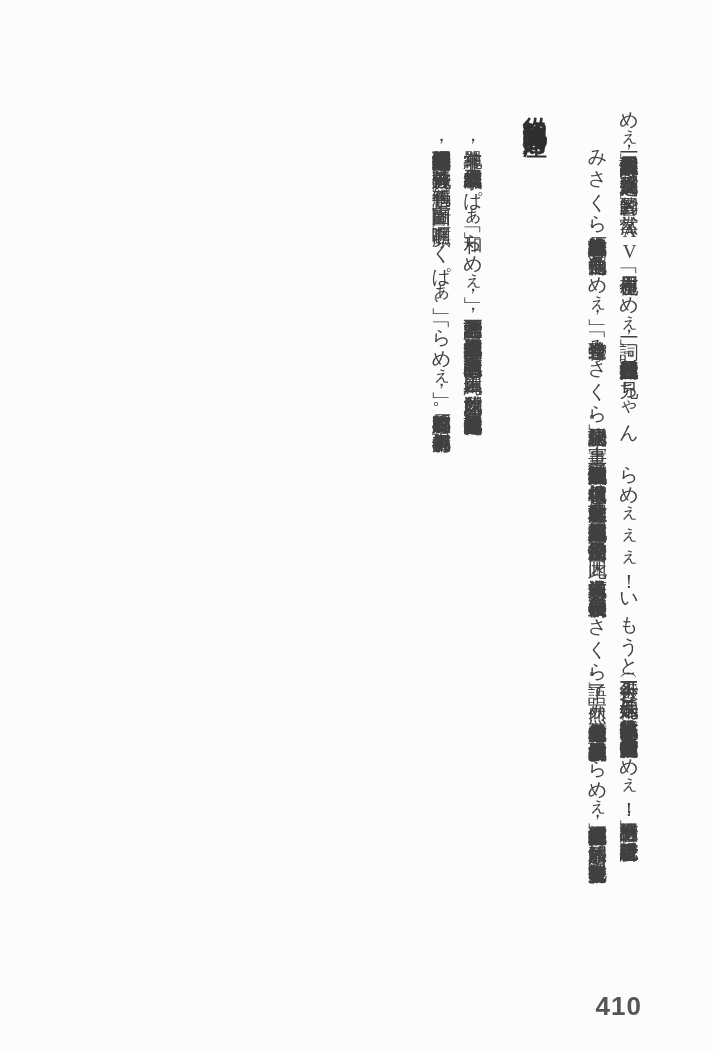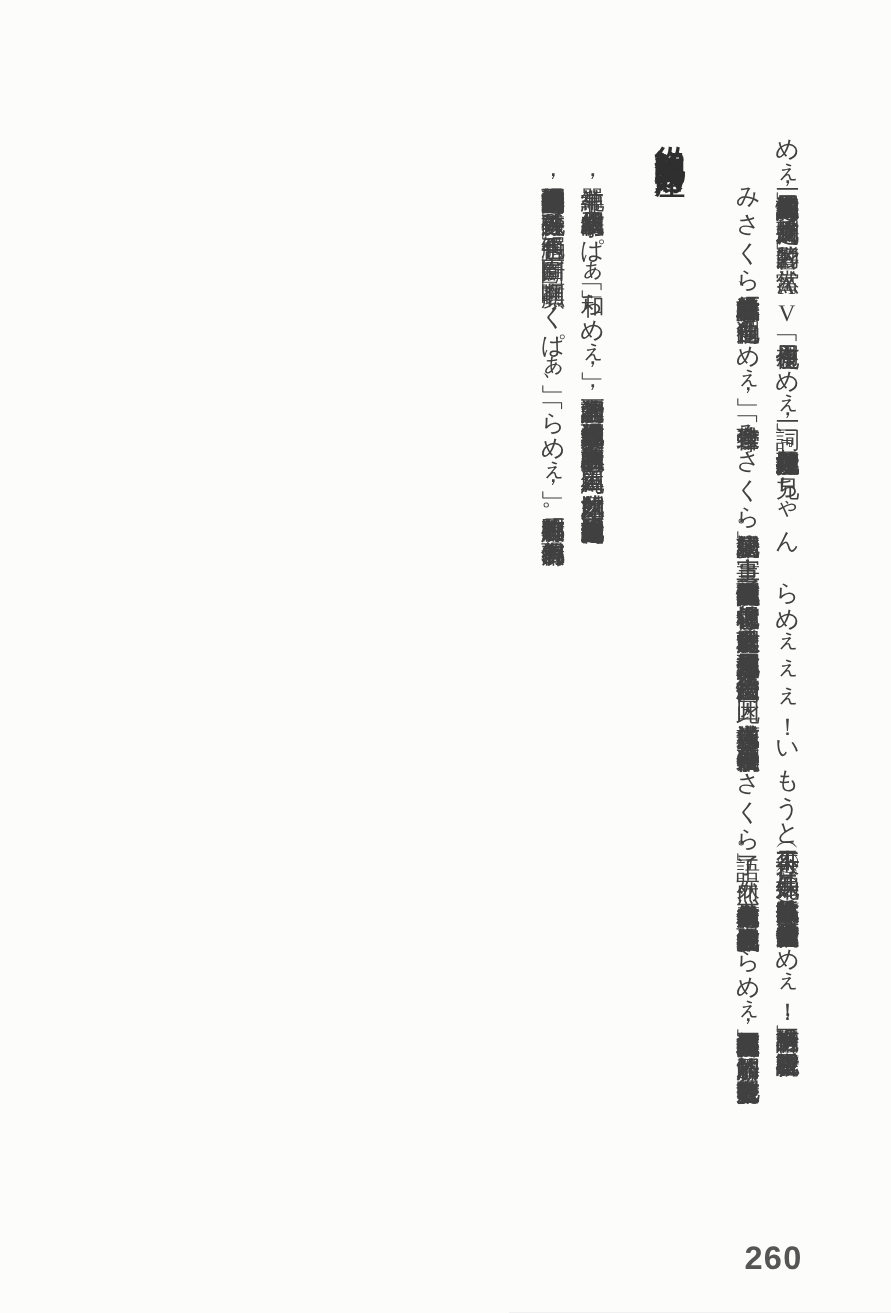--- a/index.html
+++ b/index.html
@@ -65,15 +65,15 @@
 <div class="page">
 
   <main class="text-block">
     <p class="para">めぇ」一詞定義為男性向成人影片的用語，將之描寫成「受到A片的影響」。當然，AV界也有使用「らめぇ」一詞，純以標題搜尋也能找到如『お兄ちゃん　らめぇぇぇ！いもうと二〇人（哥哥不行！二十個妹妹）』（二〇〇九，桃太郎映像出版）等數部作品。儘管不清楚作中的女優是否有親口喊出「らめぇ！」不過有機會的話，筆者會親眼確認看看。</p>
     <p class="para indent">みさくら或許曾經擔心過脫離原本意義、獨自進化的「らめぇ」，會連帶導致「みさくら語」的變化或崩壞。事實上，其強烈的表現雖然的確留在了人們的記憶中，但它就像榴槤一樣，是非常難以處理的食材，想自然地運用到其他成人漫畫作品裡，恐怕需要很高的技巧。因此，在成人漫畫領域內，自二〇一〇年以後便幾乎看不到「みさくら語」了。然而，食材本身的魅力至今依舊健在。相信在成為被眾人深愛的表現後，「らめぇ」還會傳播至先前介紹過的各種影視領域，添加新的解釋，在眾多舞台散發光芒吧。</p>
     <h2 class="section-title">從記號化到共同財產</h2>
     <p class="para indent">非常單純，只有三個字符組成的「くぱぁ」和「らめぇ」，其詞語下蘊含的潛能，通過作家們的妄想被過度地表現，在讀者心中留下強烈的衝擊。正因為單純，所以才如此深刻。這也是擬音詞研究如此盛行的原因。</p>
     <p class="para indent">至今我們接觸到的所有成人漫畫特有之表現技法，除了「乳首殘像外」，包含「觸手」、「斷面圖」、「啊嘿顏」、「くぱぁ」、「らめぇ」，都沒有明確的原點。但所有的表現都有一個</p>
   </main>
 
-  <div class="page-number">260</div>
+  <div class="page-number">410</div>
 
 </div>
 
 </body></html>

